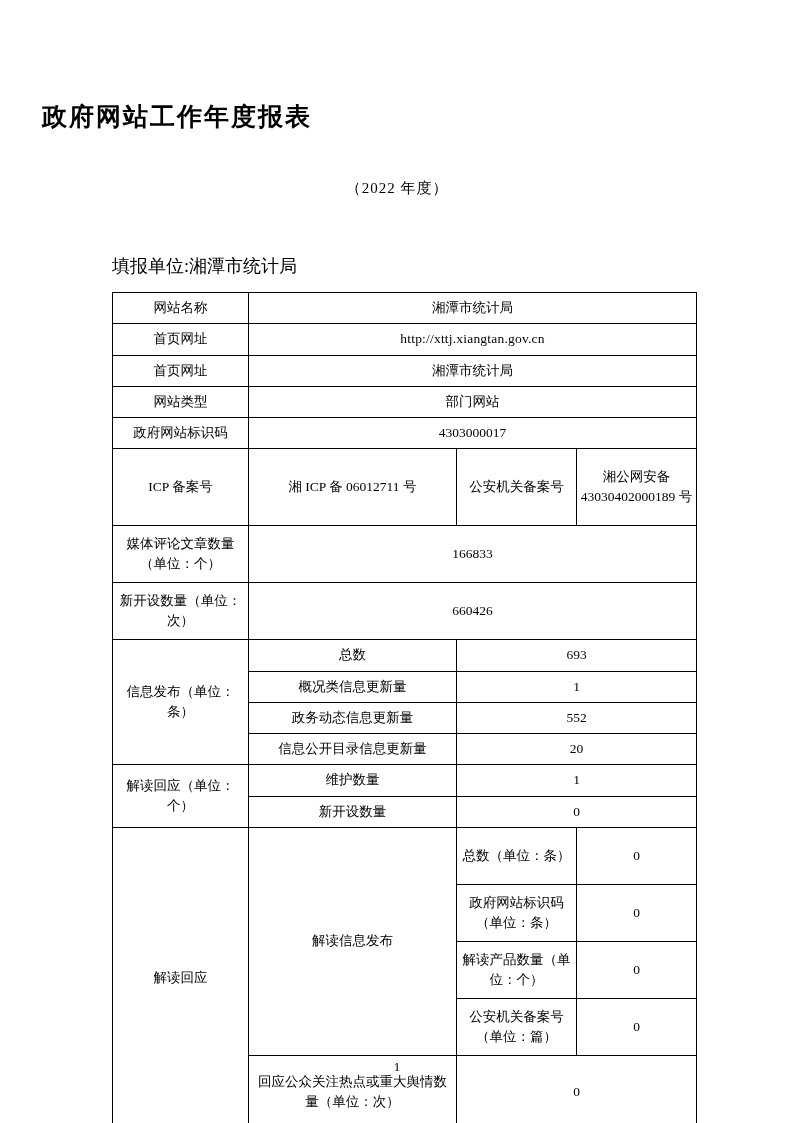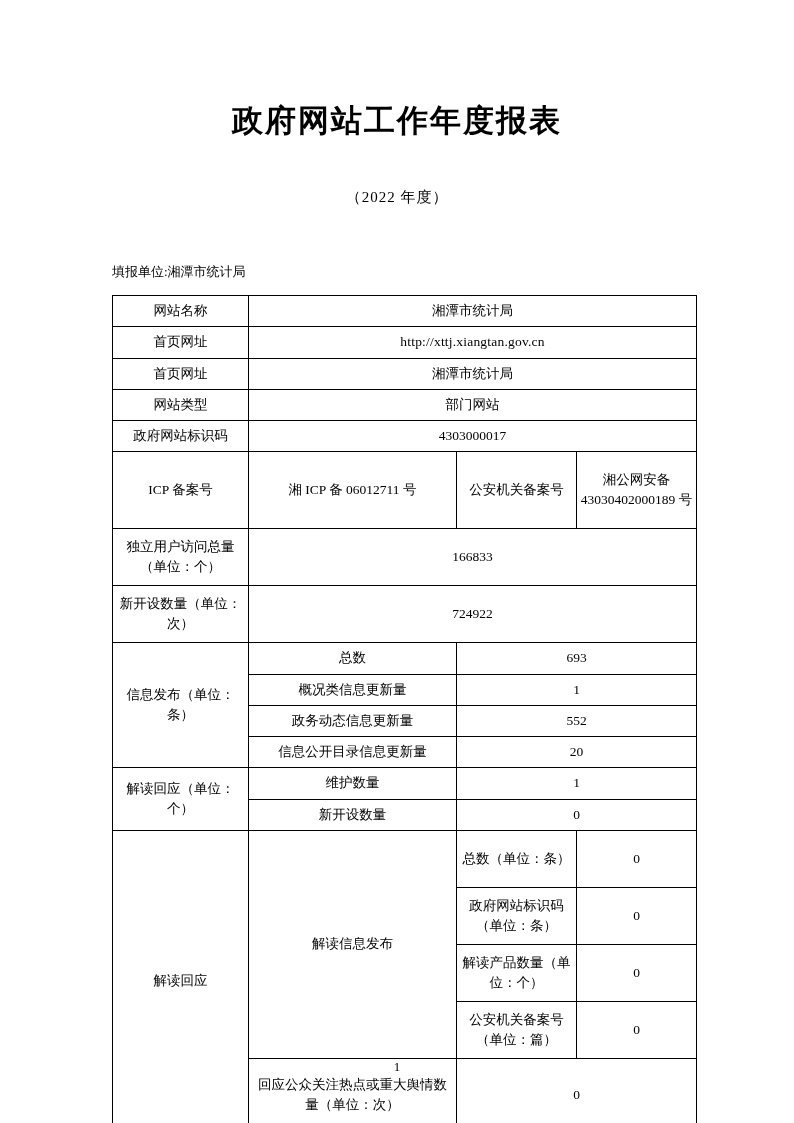--- a/index.html
+++ b/index.html
@@ -15,39 +15,39 @@
     position: relative;
   }
   .page {
     width: 794px;
     height: 1123px;
     box-sizing: border-box;
     padding: 0;
     position: relative;
   }
   .doc-title {
-    text-align: center;
     font-family: "Liberation Sans", sans-serif;
     font-weight: bold;
-    font-size: 31px;
+    font-size: 25px;
     letter-spacing: 2px;
     margin: 0;
     padding-top: 100px;
+    padding-left: 42px;
   }
   .doc-subtitle {
     text-align: center;
     font-family: "Liberation Serif", serif;
     font-size: 15px;
     margin: 8px;
     padding-top: 38px;
     letter-spacing: 1px;
   }
   .filler-line {
     font-family: "Liberation Serif", serif;
-    font-size: 13px;
+    font-size: 18px;
     margin: 0;
     padding-top: 48px;
     padding-left: 112px;
   }
   table.report {
     border-collapse: collapse;
     width: 584px;
     margin-left: 112px;
     margin-top: 14px;
     table-layout: fixed;
@@ -123,26 +123,26 @@
         <td class="lbl">政府网站标识码</td>
         <td colspan="4">4303000017</td>
       </tr>
       <tr>
         <td class="lbl" style="height:66px">ICP 备案号</td>
         <td colspan="2">湘 ICP 备 06012711 号</td>
         <td>公安机关备案号</td>
         <td>湘公网安备 43030402000189 号</td>
       </tr>
       <tr>
-        <td class="lbl" style="height:46px">独立用户访问总量（单位：个）</td>
+        <td class="lbl" style="height:46px">媒体评论文章数量（单位：个）</td>
         <td colspan="4">166833</td>
       </tr>
       <tr>
         <td class="lbl" style="height:46px">新开设数量（单位：次）</td>
-        <td colspan="4">724922</td>
+        <td colspan="4">660426</td>
       </tr>
 
       <tr class="row-h">
         <td class="lbl" rowspan="4">信息发布（单位：条）</td>
         <td colspan="2">总数</td>
         <td colspan="2">693</td>
       </tr>
       <tr class="row-h">
         <td colspan="2">概况类信息更新量</td>
         <td colspan="2">1</td>

